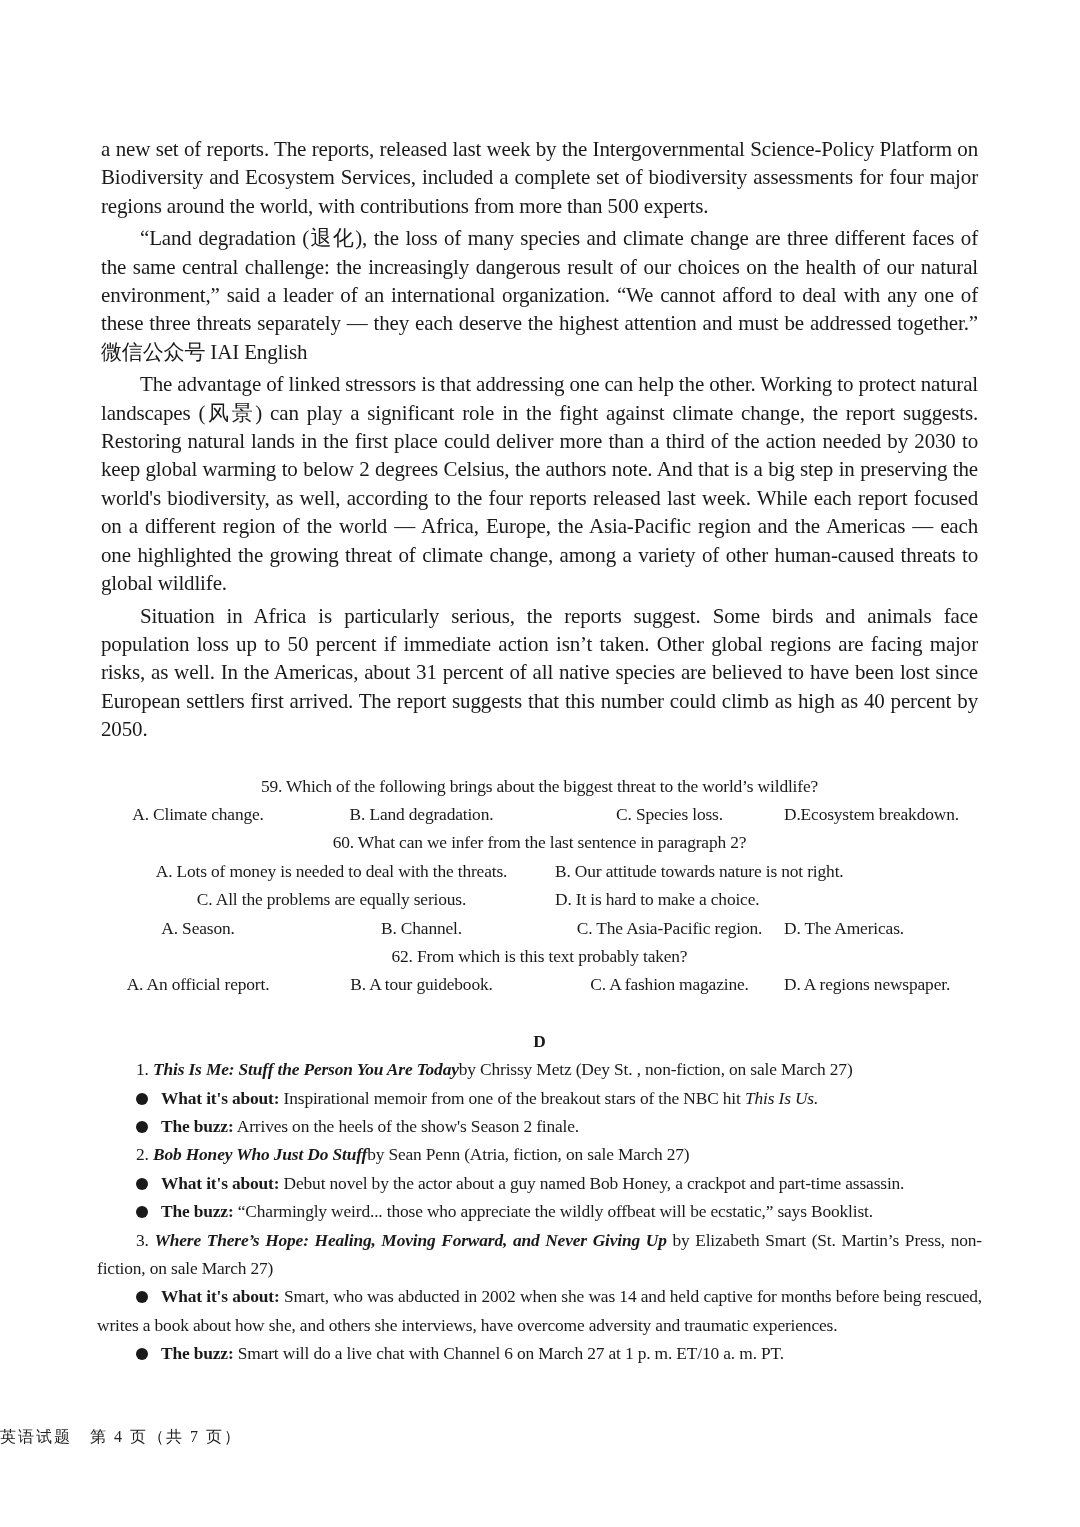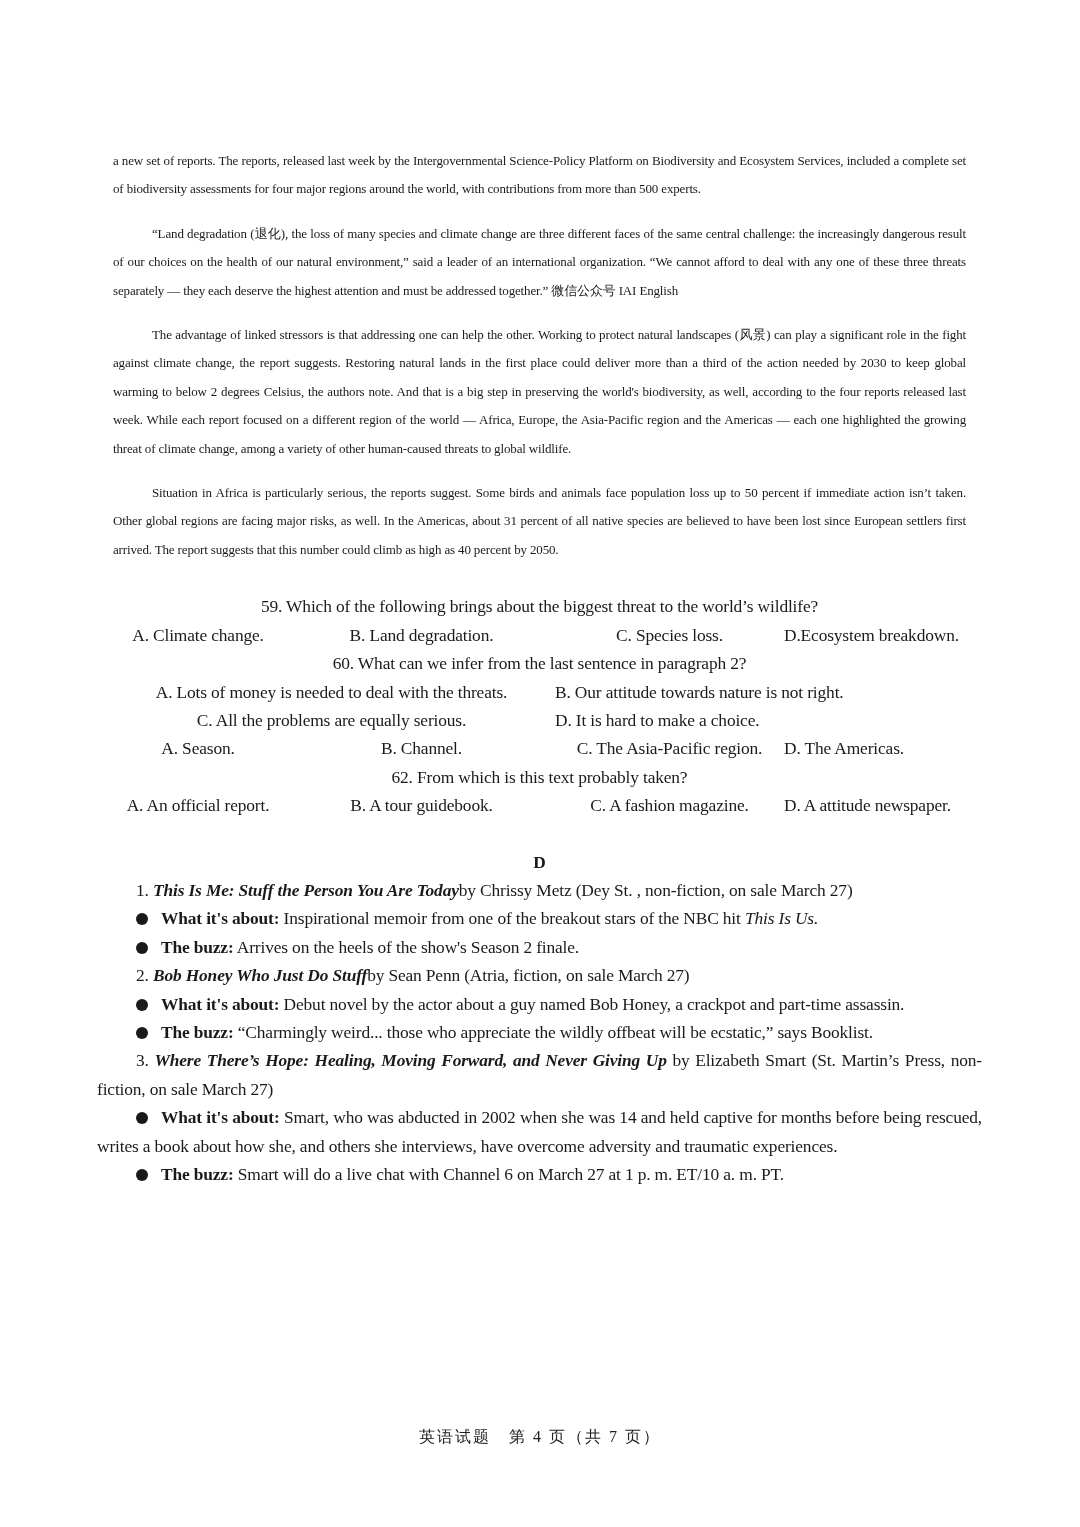--- a/index.html
+++ b/index.html
@@ -3,41 +3,41 @@
   <meta charset="utf-8">
   <style>
     html, body { margin: 0; padding: 0; background: #ffffff; }
     body {
       width: 1080px; height: 1527px; position: relative; overflow: hidden;
       font-family: "Liberation Serif", "DejaVu Serif", serif;
       color: #1a1a1a;
     }
     .page { position: absolute; left: 97px; top: 131px; width: 885px; }
     .p {
-      font-size: 13px; line-height: 28.4px; text-align: justify;
-      margin: 16px; letter-spacing: -0.15px;
+      font-size: 21px; line-height: 28.4px; text-align: justify;
+      margin: 4px; letter-spacing: -0.15px;
     }
     .indent { text-indent: 39px; }
     .q-block { margin-top: 28px; text-align: center; }
     .q { font-size: 17.4px; line-height: 28.4px; margin: 0; letter-spacing: -0.15px; }
     .opts { display: flex; font-size: 17.4px; line-height: 28.4px; padding-left: 11px; letter-spacing: -0.15px; }
     .opt { white-space: nowrap; }
     .o4 .opt:nth-child(1) { width: 180px; }
     .o4 .opt:nth-child(2) { width: 267px; }
     .o4 .opt:nth-child(3) { width: 229px; }
     .o2 .opt:nth-child(1) { width: 447px; }
     .section-letter { text-align: center; font-weight: bold; font-size: 17.4px; line-height: 28.4px; margin-top: 28px; }
     .section-title { text-align: center; font-weight: bold; font-style: italic; text-decoration: underline; font-size: 17.4px; line-height: 28.4px; }
     .book-line { font-size: 17.4px; line-height: 28.4px; text-align: justify; letter-spacing: -0.15px; }
     .book-title { font-style: italic; font-weight: bold; }
     .bullet { font-size: 17.4px; line-height: 28.4px; text-align: justify; letter-spacing: -0.15px; }
     .bullet .dot { display: inline-block; width: 12px; height: 12px; background: #1a1a1a; border-radius: 50%; margin-right: 13px; vertical-align: -1px; }
     .bullet .lbl { font-weight: bold; }
     .footer {
-      position: absolute; top: 1427px; left: 0; width: 1080px; text-align: center;
+      position: absolute; top: 1427px; left: 0; width: 1080px; 
       font-size: 16px; letter-spacing: 2px; color: #222;
     }
   </style>
 </head>
 <body>
 
 <div class="page">
 
   <div>
     <p class="p">a new set of reports. The reports, released last week by the Intergovernmental Science-Policy Platform on Biodiversity and Ecosystem Services, included a complete set of biodiversity assessments for four major regions around the world, with contributions from more than 500 experts.</p>
@@ -74,21 +74,21 @@
         <span class="opt">C. The Asia-Pacific region.</span>
         <span class="opt">D. The Americas.</span>
       </div>
     </div>
     <div>
       <p class="q">62. From which is this text probably taken?</p>
       <div class="opts o4">
         <span class="opt">A. An official report.</span>
         <span class="opt">B. A tour guidebook.</span>
         <span class="opt">C. A fashion magazine.</span>
-        <span class="opt">D. A attitude newspaper.</span>
+        <span class="opt">D. A regions newspaper.</span>
       </div>
     </div>
   </div>
 
   <div>
     <div class="section-letter">D</div>
 
     <div>
       <div class="book-line indent">
         <span>1. </span><span class="book-title">This Is Me: Stuff the Person You Are Today</span><span>by Chrissy Metz (Dey St. , non-fiction, on sale March 27)</span>

